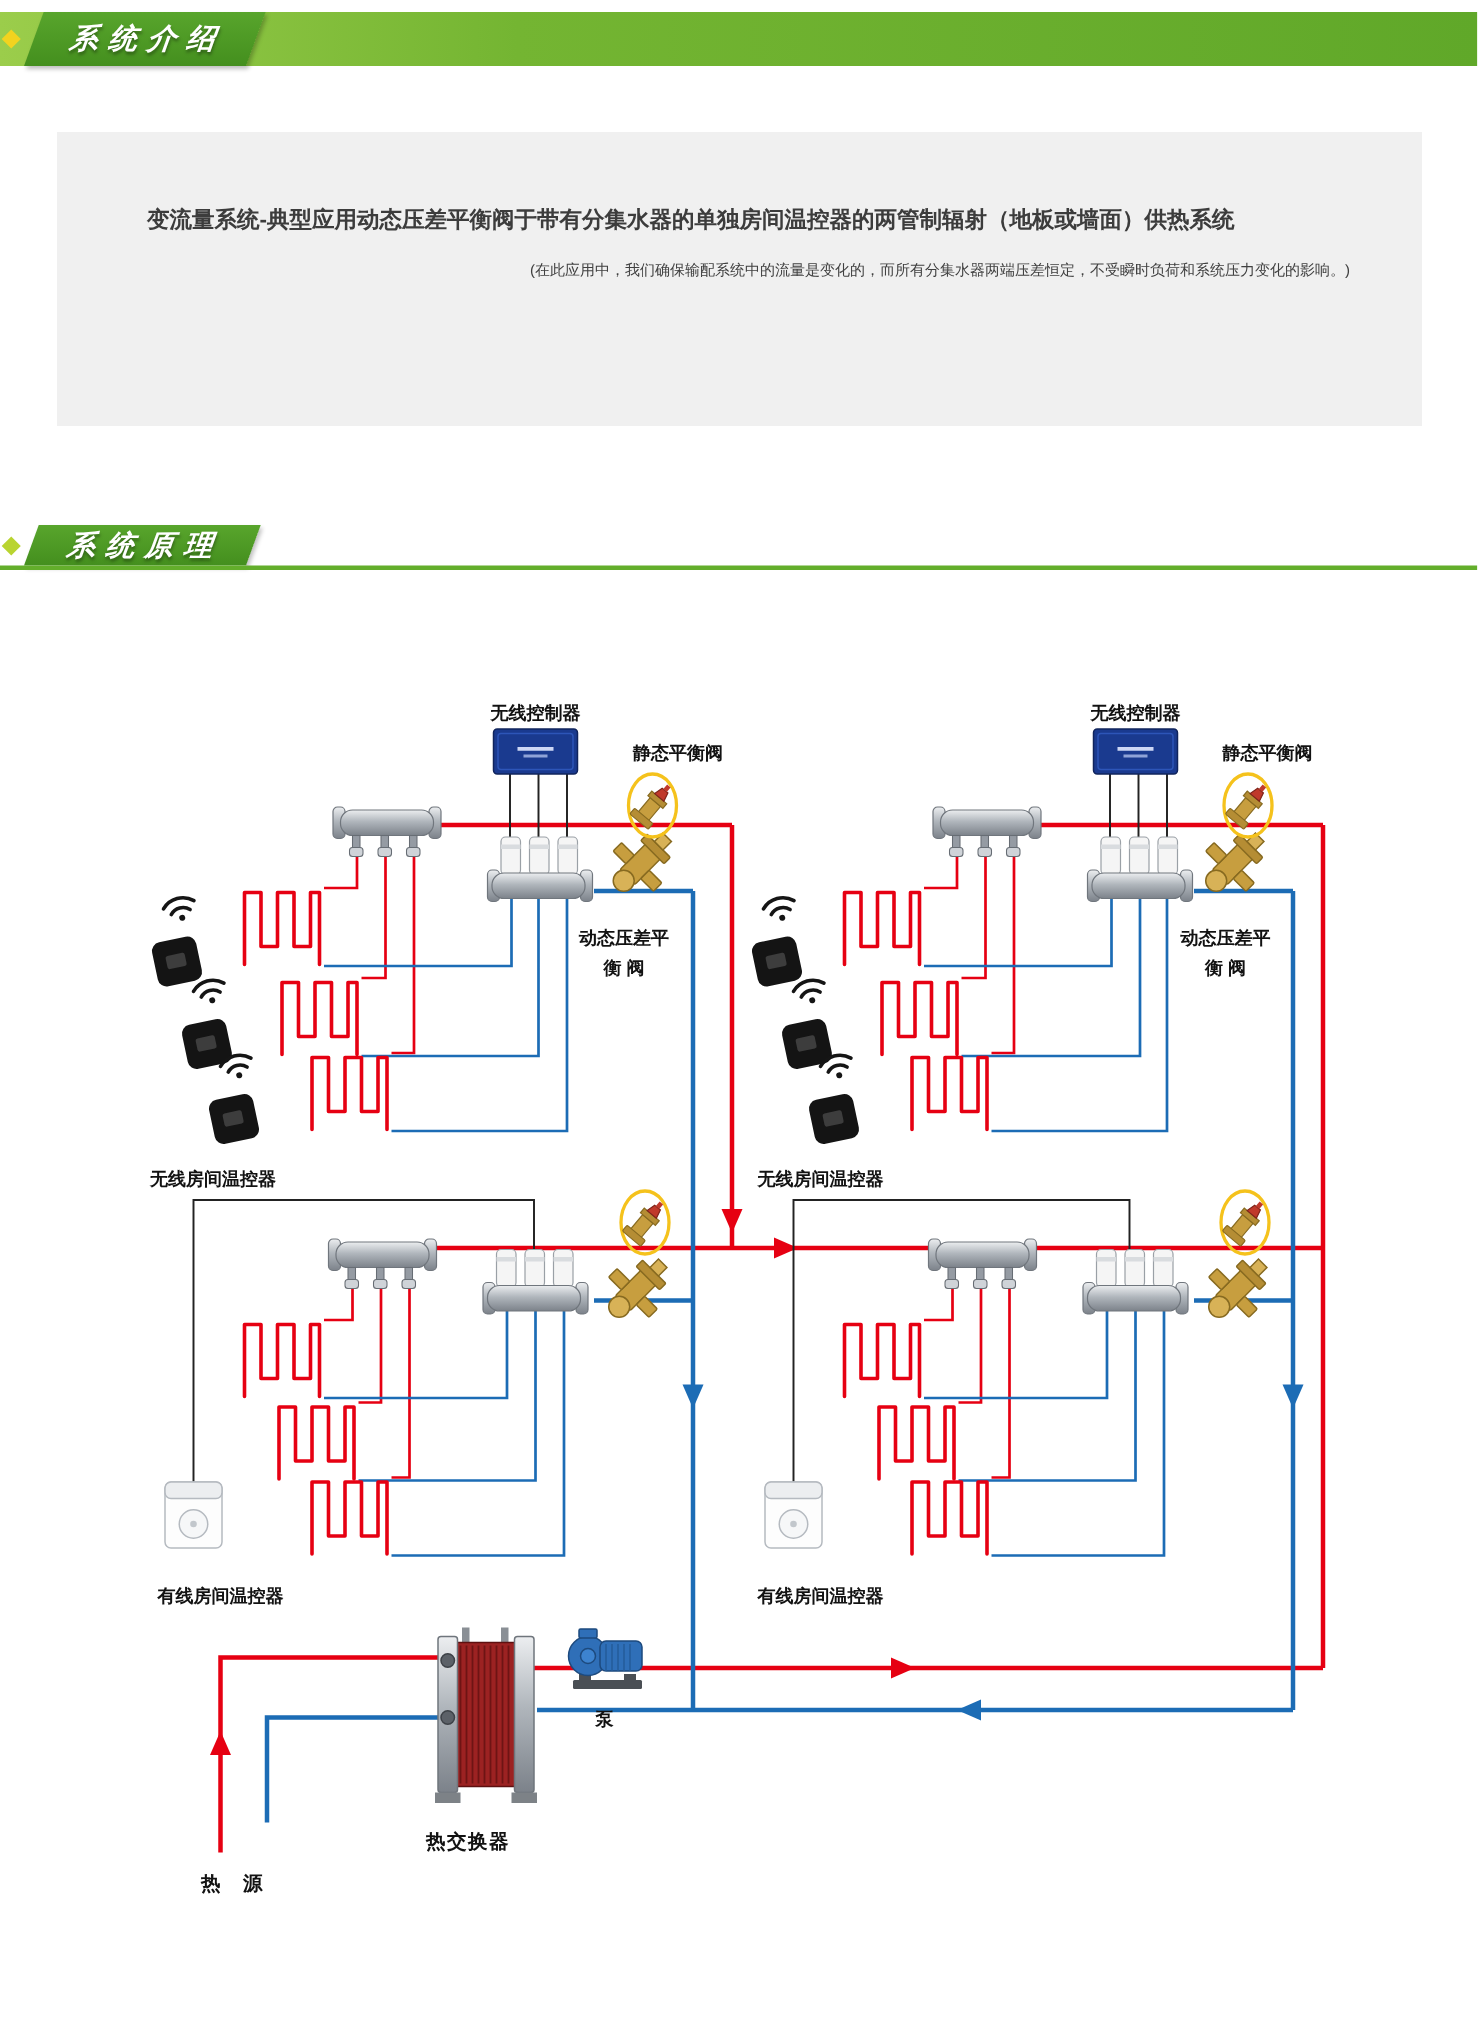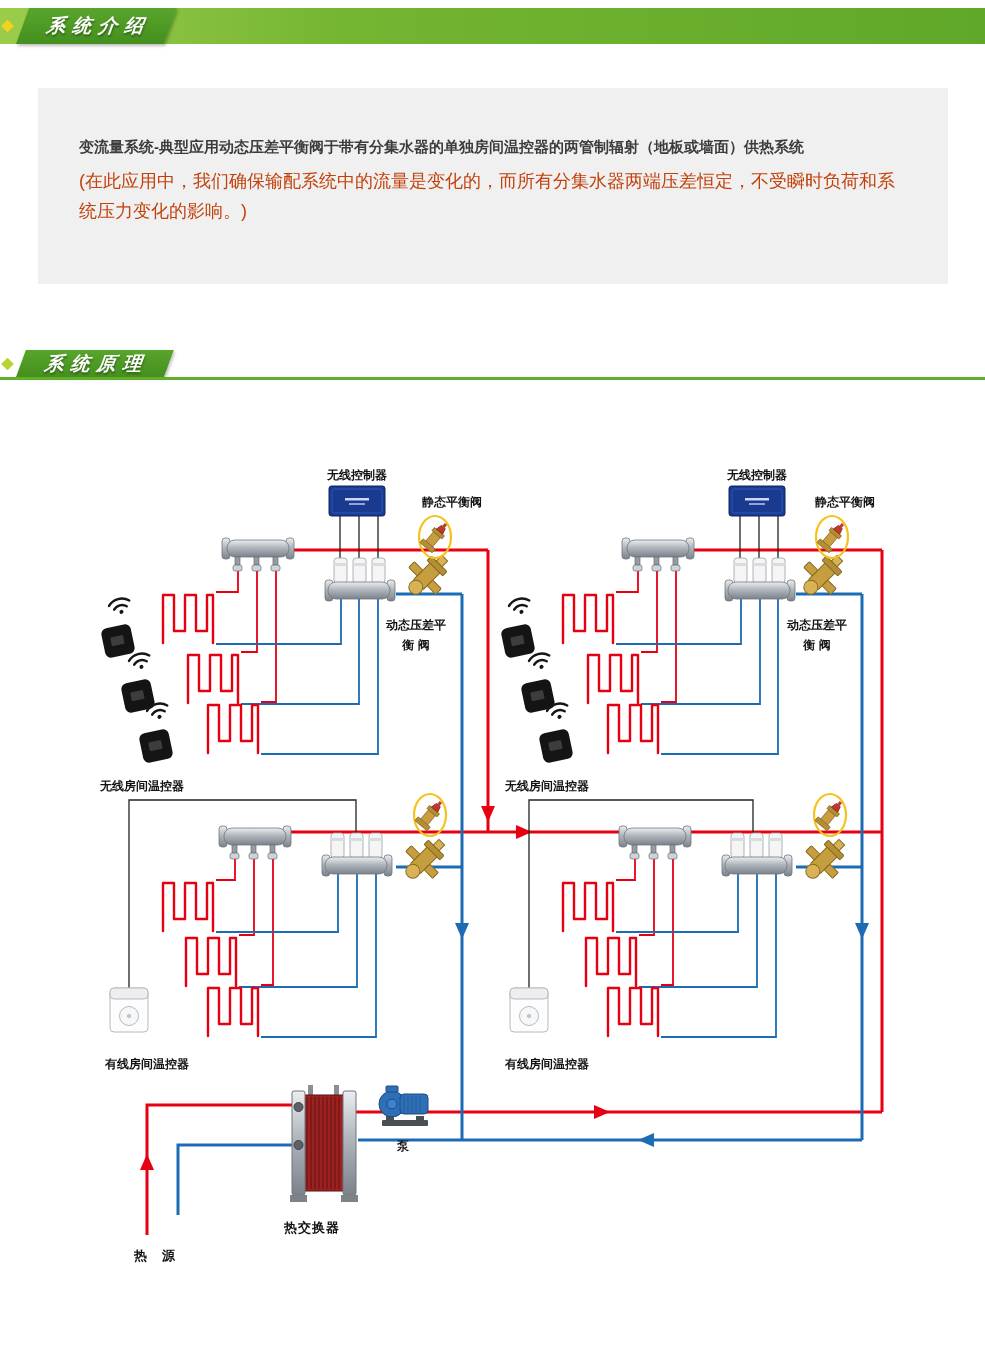--- a/index.html
+++ b/index.html
@@ -18,23 +18,23 @@
        box-shadow:2px 2px 3px rgba(0,0,0,.25);}
   .tag span{color:#fff;font-weight:bold;font-size:19px;letter-spacing:7px;
             text-shadow:1px 2px 2px rgba(0,0,0,.35);white-space:nowrap;padding-left:7px;}
   .diamond{position:absolute;left:3px;top:50%;width:9px;height:9px;
            transform:translateY(-50%) rotate(45deg);}
   .d-yellow{background:#f2d31f;}
   .d-lime{background:#b9d430;}
 
   
   .intro-box{position:absolute;top:88px;left:38px;width:910px;height:196px;
-             background:#f0f0f0;box-sizing:border-box;padding:46px 48px 0 41px;}
+             background:#f0f0f0;box-sizing:border-box;padding:46px 48px 0 60px;}
   .intro-title{font-size:15px;font-weight:bold;color:#3c3c3c;line-height:26px;margin:0 0 6px 0;}
-  .intro-body{font-size:18px;color:#c2410c;line-height:30px;margin:0;}
+  .intro-body{font-size:10px;color:#404040;line-height:30px;margin:0;text-align:right;}
 
   
   .diagram{position:absolute;top:400px;left:0;width:985px;height:900px;text-align:right;}
   svg text{font-family:"Liberation Sans",sans-serif;font-weight:700;fill:#121212;}
   .lbl{font-size:12px;}
   .lbl-lg{font-size:13px;letter-spacing:1px;}
   .wire{stroke:#222;stroke-width:1.3;fill:none;}
   .pipe-r{stroke:#e60012;stroke-width:3;fill:none;}
   .pipe-b{stroke:#1c6cb5;stroke-width:3;fill:none;}
   .thin-r{stroke:#e60012;stroke-width:1.8;fill:none;}

